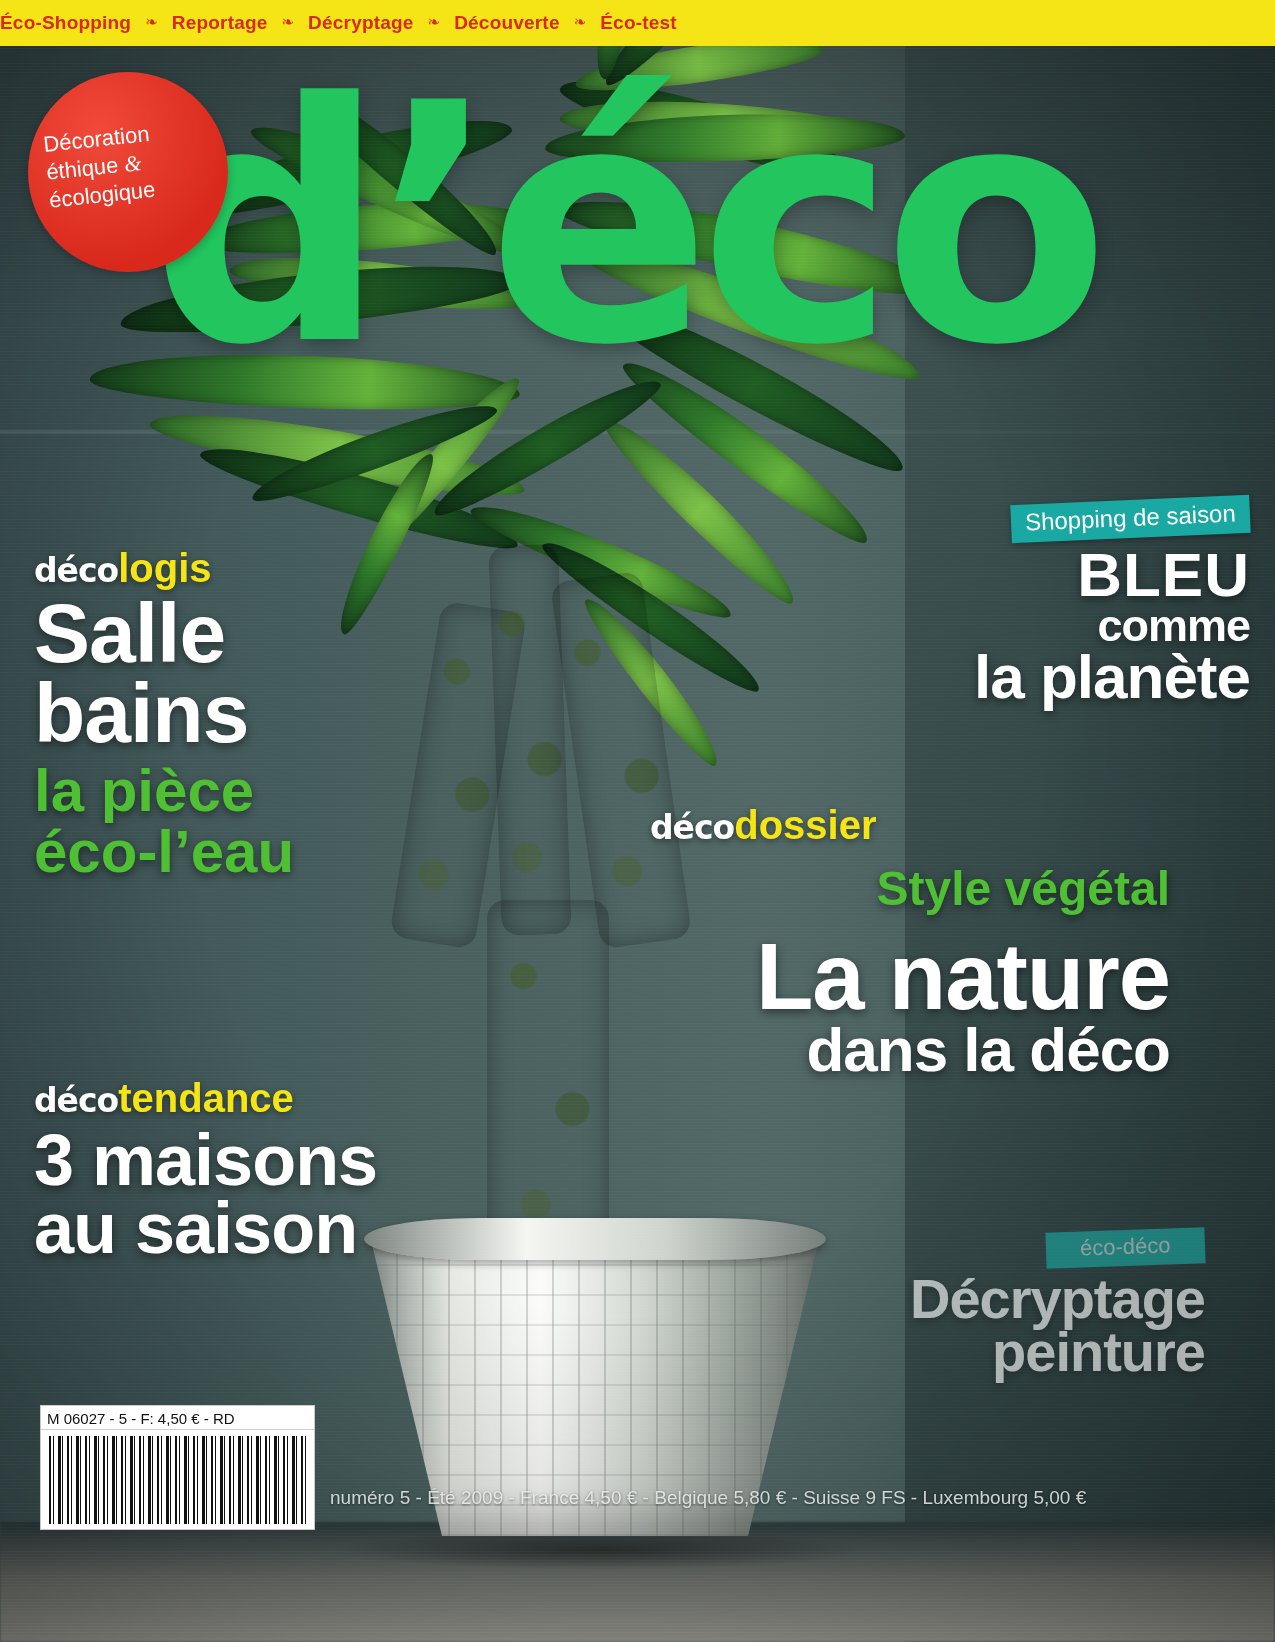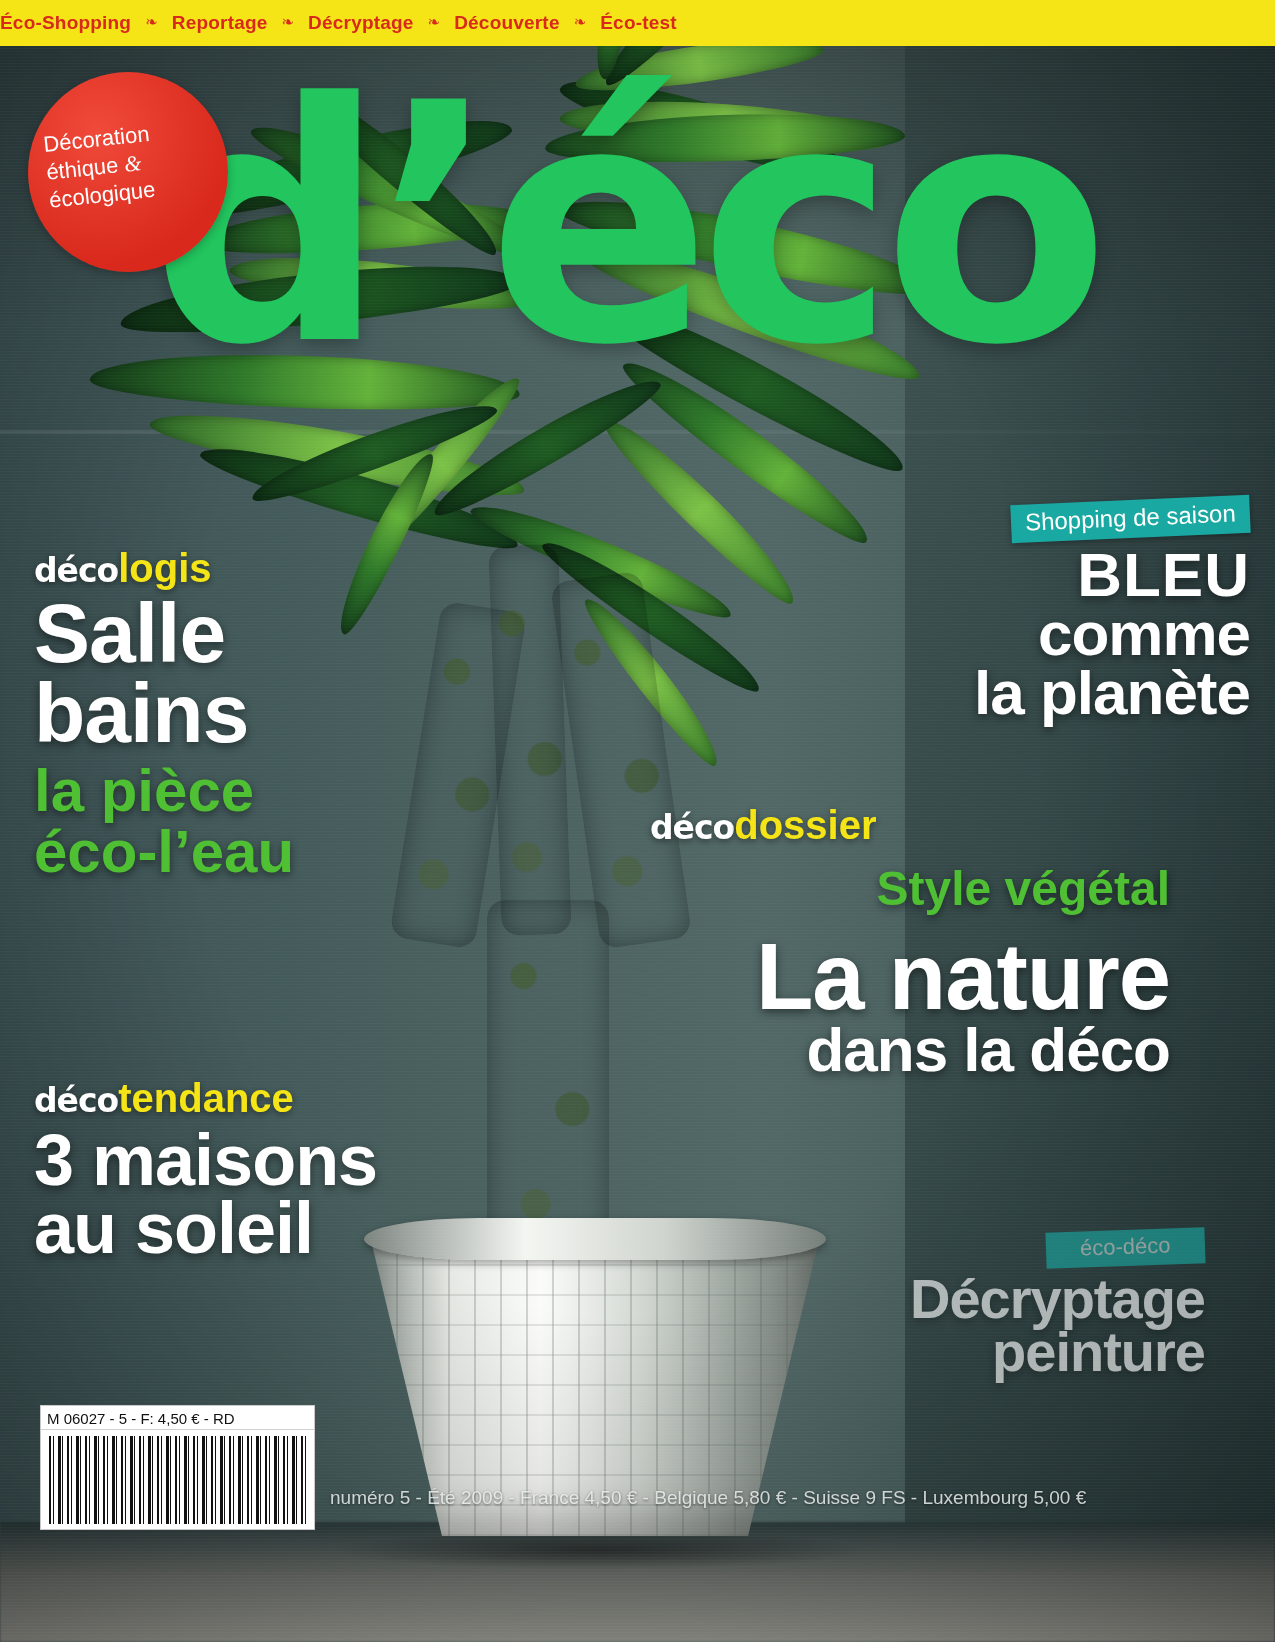--- a/index.html
+++ b/index.html
@@ -214,21 +214,21 @@
   .ribbon {
     display: inline-block;
     background: #1aa9a2;
     color: #ffffff;
     font-size: 24px;
     padding: 4px 14px 6px 14px;
     transform: rotate(-2.5deg);
     box-shadow: 0 2px 6px rgba(0,0,0,0.35);
   }
   #right-shopping .r1 { font-size: 62px; margin-top: 8px; letter-spacing: 1px; }
-  #right-shopping .r2 { font-size: 62px; }
+  #right-shopping .r2 { font-size: 45px; }
   #right-shopping .r3 { font-size: 62px; }
 
   #right-dossier { left: 650px; top: 805px; width: 520px; text-align: right; }
   #right-dossier .kicker { text-align: left; }
   #right-dossier .d1 { font-size: 48px; margin-top: 20px; }
   #right-dossier .d2 { font-size: 94px; margin-top: 18px; }
   #right-dossier .d3 { font-size: 62px; }
 
   #right-eco { left: 845px; top: 1230px; width: 360px; text-align: right; opacity: 0.62; }
   .ribbon-eco {
@@ -365,21 +365,21 @@
     <div class="hl-white l3">bains</div>
     <div class="hl-green g1">la pièce</div>
     <div class="hl-green">éco-l’eau</div>
   </div>
 
   <div class="blk" id="left-tendance">
     <div class="kicker">
       <span class="deco">déco</span><span>tendance</span>
     </div>
     <div class="hl-white t1">3 maisons</div>
-    <div class="hl-white t2">au soleil</div>
+    <div class="hl-white t2">au saison</div>
   </div>
 
   <div class="blk" id="right-shopping">
     <div class="ribbon">Shopping de saison</div>
     <div class="hl-white r1">BLEU</div>
     <div class="hl-white r2">comme</div>
     <div class="hl-white r3">la planète</div>
   </div>
 
   <div class="blk" id="right-dossier">

